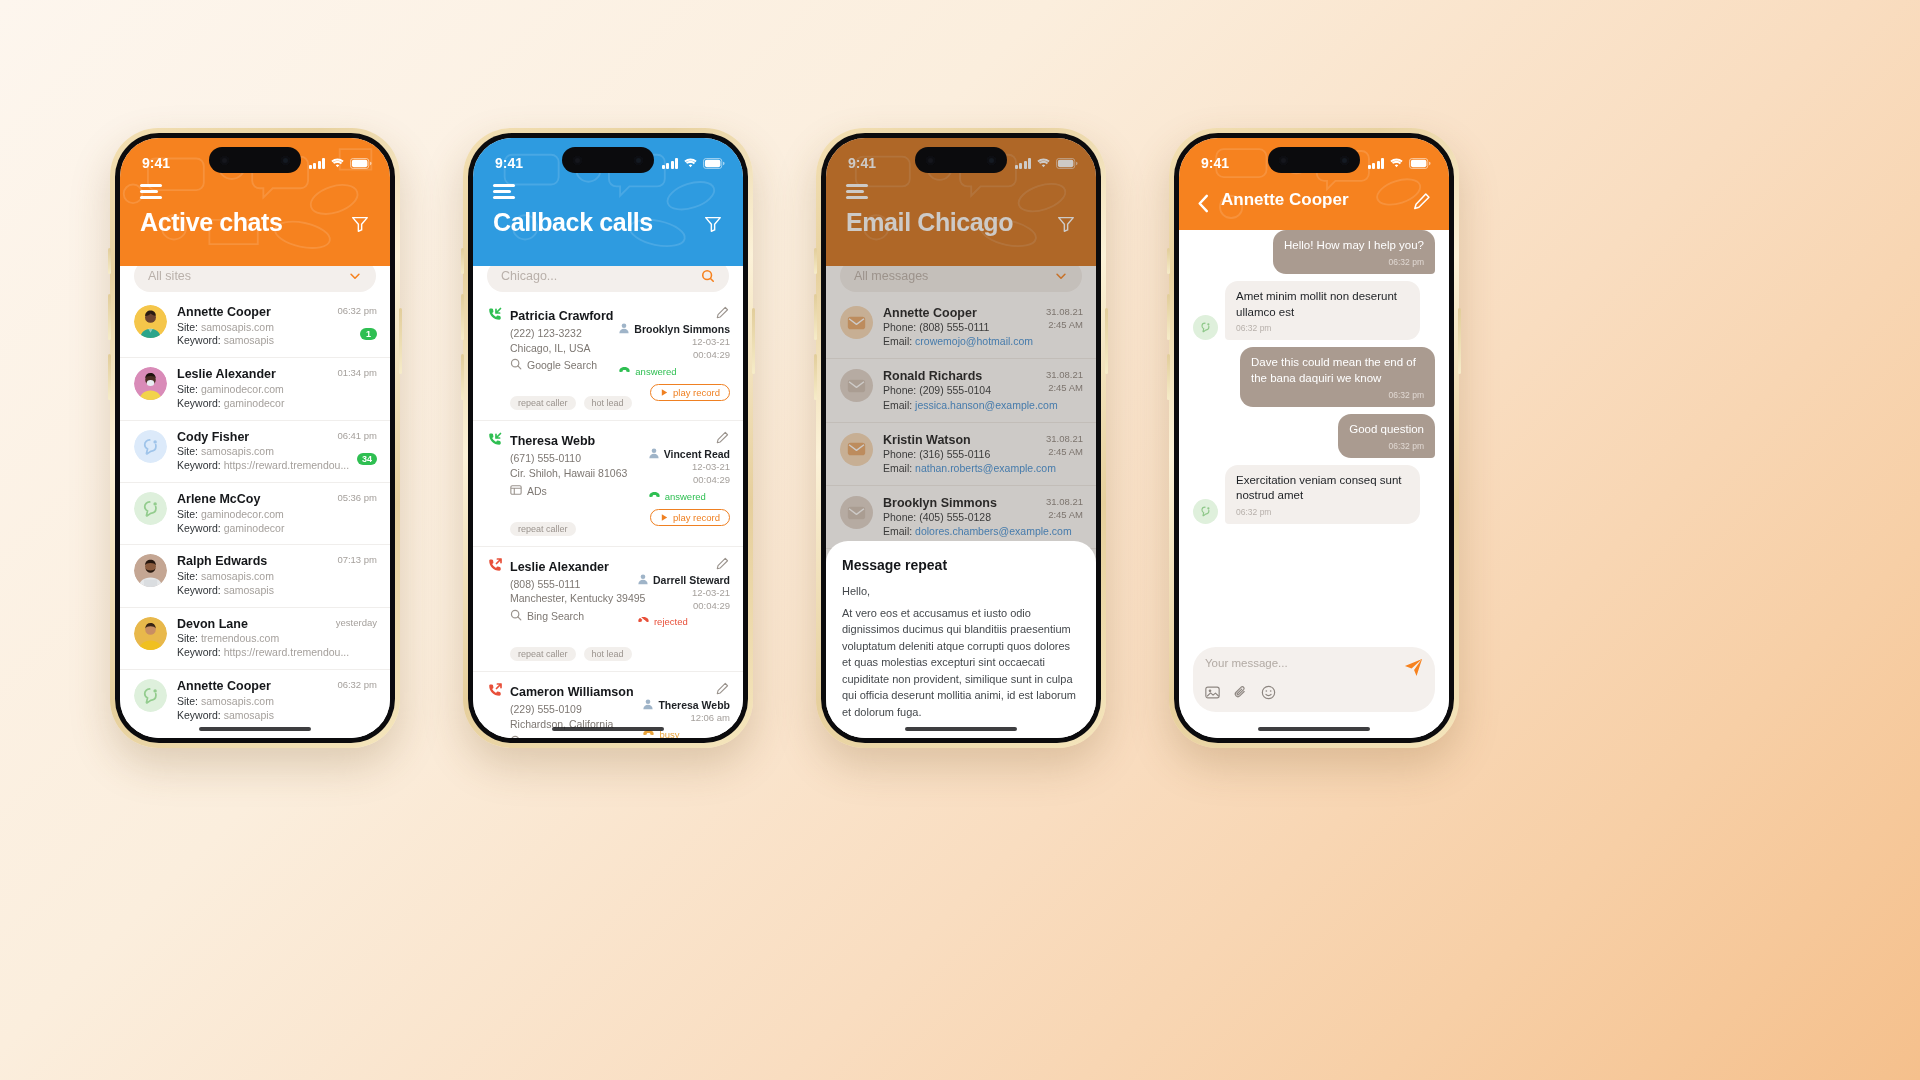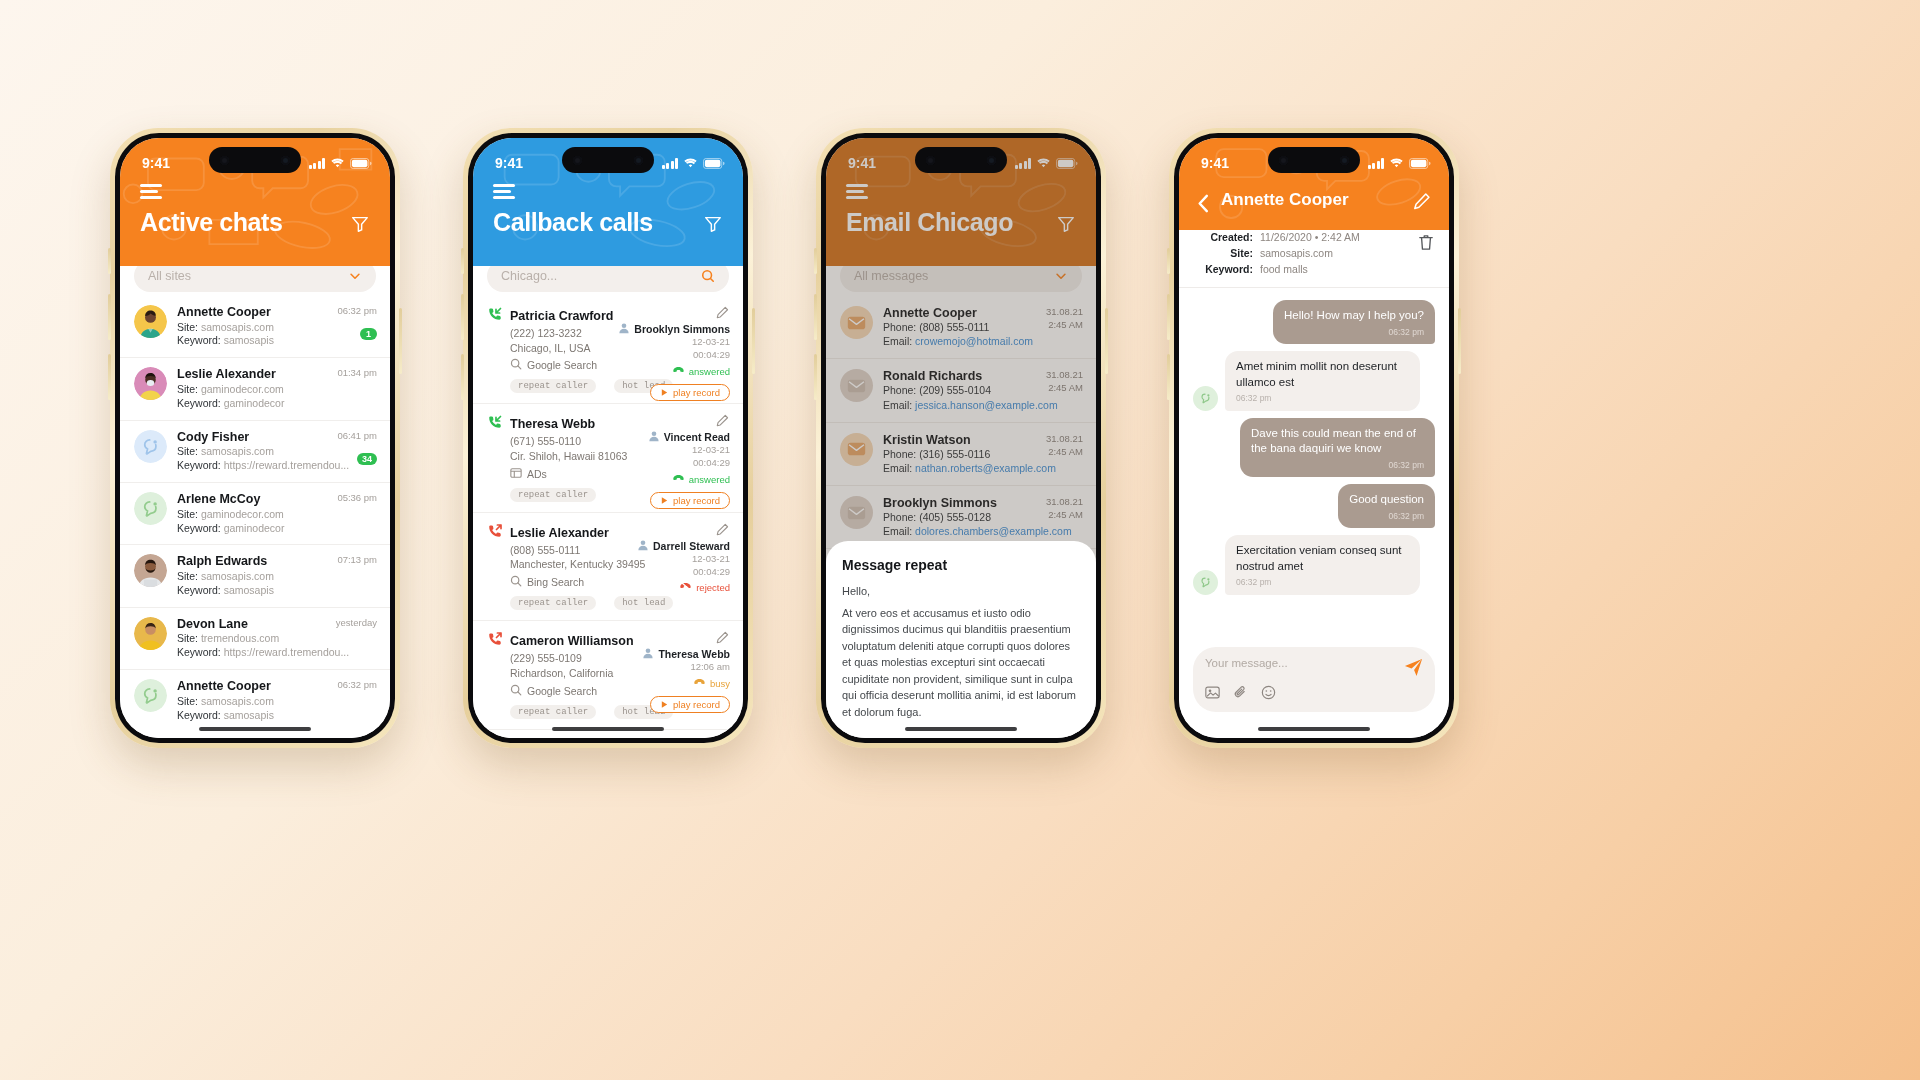--- a/index.html
+++ b/index.html
@@ -63,26 +63,26 @@
   .ts{font-size:9.5px;color:#a5a09c;white-space:nowrap;}
   .badge{display:inline-block;min-width:17px;padding:1px 5px;border-radius:9px;background:#2fbf52;color:#fff;
     font-size:9px;font-weight:700;text-align:center;margin-top:12px;}
 
   
   .cb{padding:10px 14px;border-bottom:1px solid #f0eeec;position:relative;}
   .cb-top{display:flex;align-items:center;gap:7px;}
   .cb-name{font-size:12.5px;font-weight:700;color:#15171a;}
   .cb-line{font-size:10.5px;color:#7d7772;line-height:1.4;}
   .cb-src{display:flex;align-items:center;gap:5px;font-size:10.5px;color:#7d7772;margin-top:3px;}
-  .tags{display:flex;gap:18px;margin-top:7px;font-family:Liberation Mono, monospace;}
+  .tags{display:flex;gap:8px;margin-top:24px;}
   .tag{background:#f2efec;color:#9b948e;border-radius:9px;padding:2px 8px;font-size:9px;}
   .cb-right{position:absolute;right:13px;top:26px;text-align:right;}
   .cb-person{display:flex;align-items:center;justify-content:flex-end;gap:4px;font-size:10.5px;font-weight:700;color:#1d2024;}
   .cb-dt{font-size:9.5px;color:#a5a09c;line-height:1.35;}
-  .cb-st{display:flex;align-items:center;justify-content:flex-end;gap:4px;font-size:9.5px;margin-top:2px;}
+  .cb-st{display:flex;align-items:center;justify-content:flex-start;gap:4px;font-size:9.5px;margin-top:2px;}
   .cb-st.ok{color:#2fbf52;} .cb-st.bad{color:#e8503a;} .cb-st.busy{color:#e8a33a;}
   .playrec{display:inline-flex;align-items:center;gap:4px;border:1px solid #ef8022;color:#ef8022;border-radius:11px;
     padding:2px 9px;font-size:9.5px;margin-top:5px;background:#fff;}
   .pencil{position:absolute;right:14px;top:9px;}
 
   
   .em-row{display:flex;gap:10px;padding:10px 14px;border-bottom:1px solid #efecea;position:relative;}
   .em-ic{width:33px;height:33px;border-radius:50%;background:#f6d8b6;display:flex;align-items:center;justify-content:center;flex:0 0 33px;}
   .em-ic.dim{background:#ded3cb;}
   .em-nm{font-size:12.5px;font-weight:700;color:#15171a;}
@@ -807,37 +807,20 @@
         <div class="chat-back"><svg width="12" height="19" viewBox="0 0 12 20">
                 <path d="M10 2L2.5 10 10 18" fill="none" stroke="#fff" stroke-width="2.6" stroke-linecap="round" stroke-linejoin="round"></path>
               </svg></div>
         <div class="chat-title">Annette Cooper</div>
         <div class="chat-edit"><svg width="18" height="18" viewBox="0 0 20 20">
                 <path d="M14.2 2.3l3.5 3.5L6.6 16.9 2 18.3l1.4-4.6L14.2 2.3z" fill="none" stroke="#fff" stroke-width="1.7" stroke-linejoin="round"></path>
               </svg></div>
       </div>
 
       <div class="sheet" style="top:80px;bottom:0;">
-        <div class="info">
-          <div class="info-line">
-                <b>Created:</b>
-                <span>11/26/2020 • 2:42 AM</span>
-              </div>
-          <div class="info-line">
-                <b>Site:</b>
-                <span>samosapis.com</span>
-              </div>
-          <div class="info-line">
-                <b>Keyword:</b>
-                <span>food malls</span>
-              </div>
-          <div class="trash"><svg width="16" height="17" viewBox="0 0 18 19">
-                  <path d="M2 4h14M7 4V2h4v2M4 4l1 13h8l1-13" fill="none" stroke="#55585c" stroke-width="1.5" stroke-linecap="round" stroke-linejoin="round"></path>
-                </svg></div>
-        </div>
         <div class="bubbles" id="bubble-list">
               <div class="bw out">
        <div class="bub out">
          <div>Hello! How may I help you?</div>
          <div class="t">06:32 pm</div>
        </div>
               </div>
               <div class="bw">
        <div class="bav">
                   <svg width="15" height="15" viewBox="0 0 20 20">

